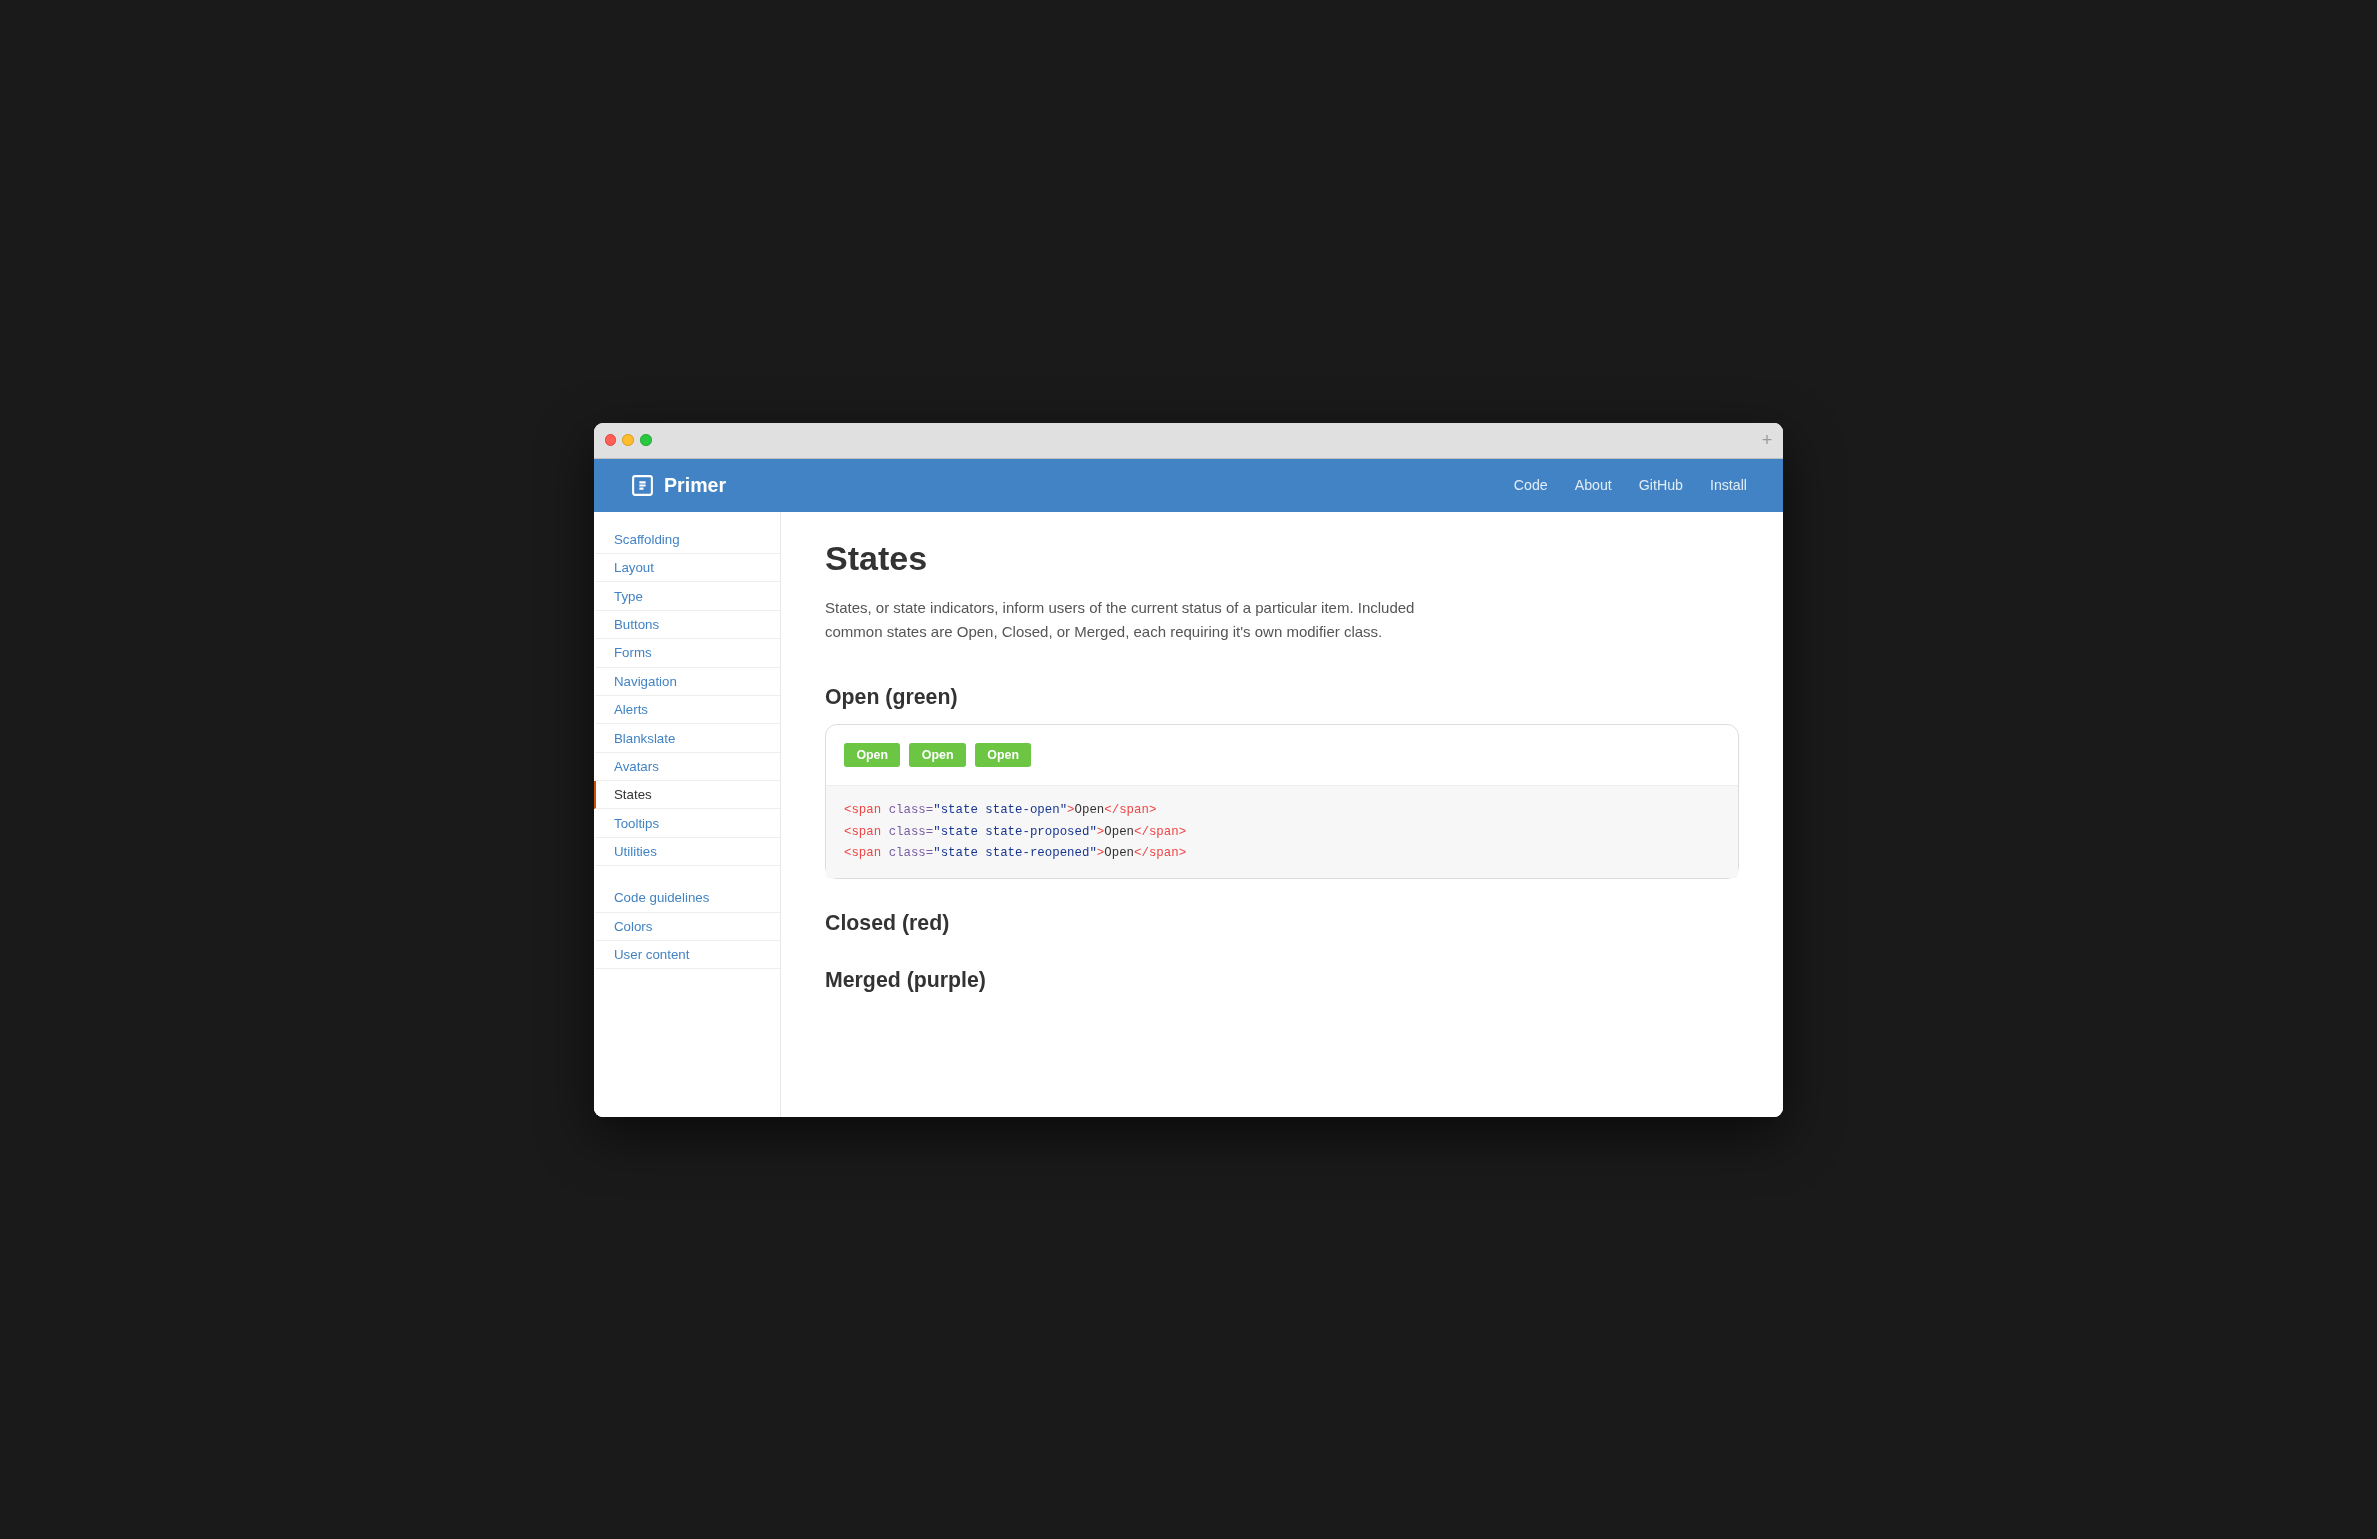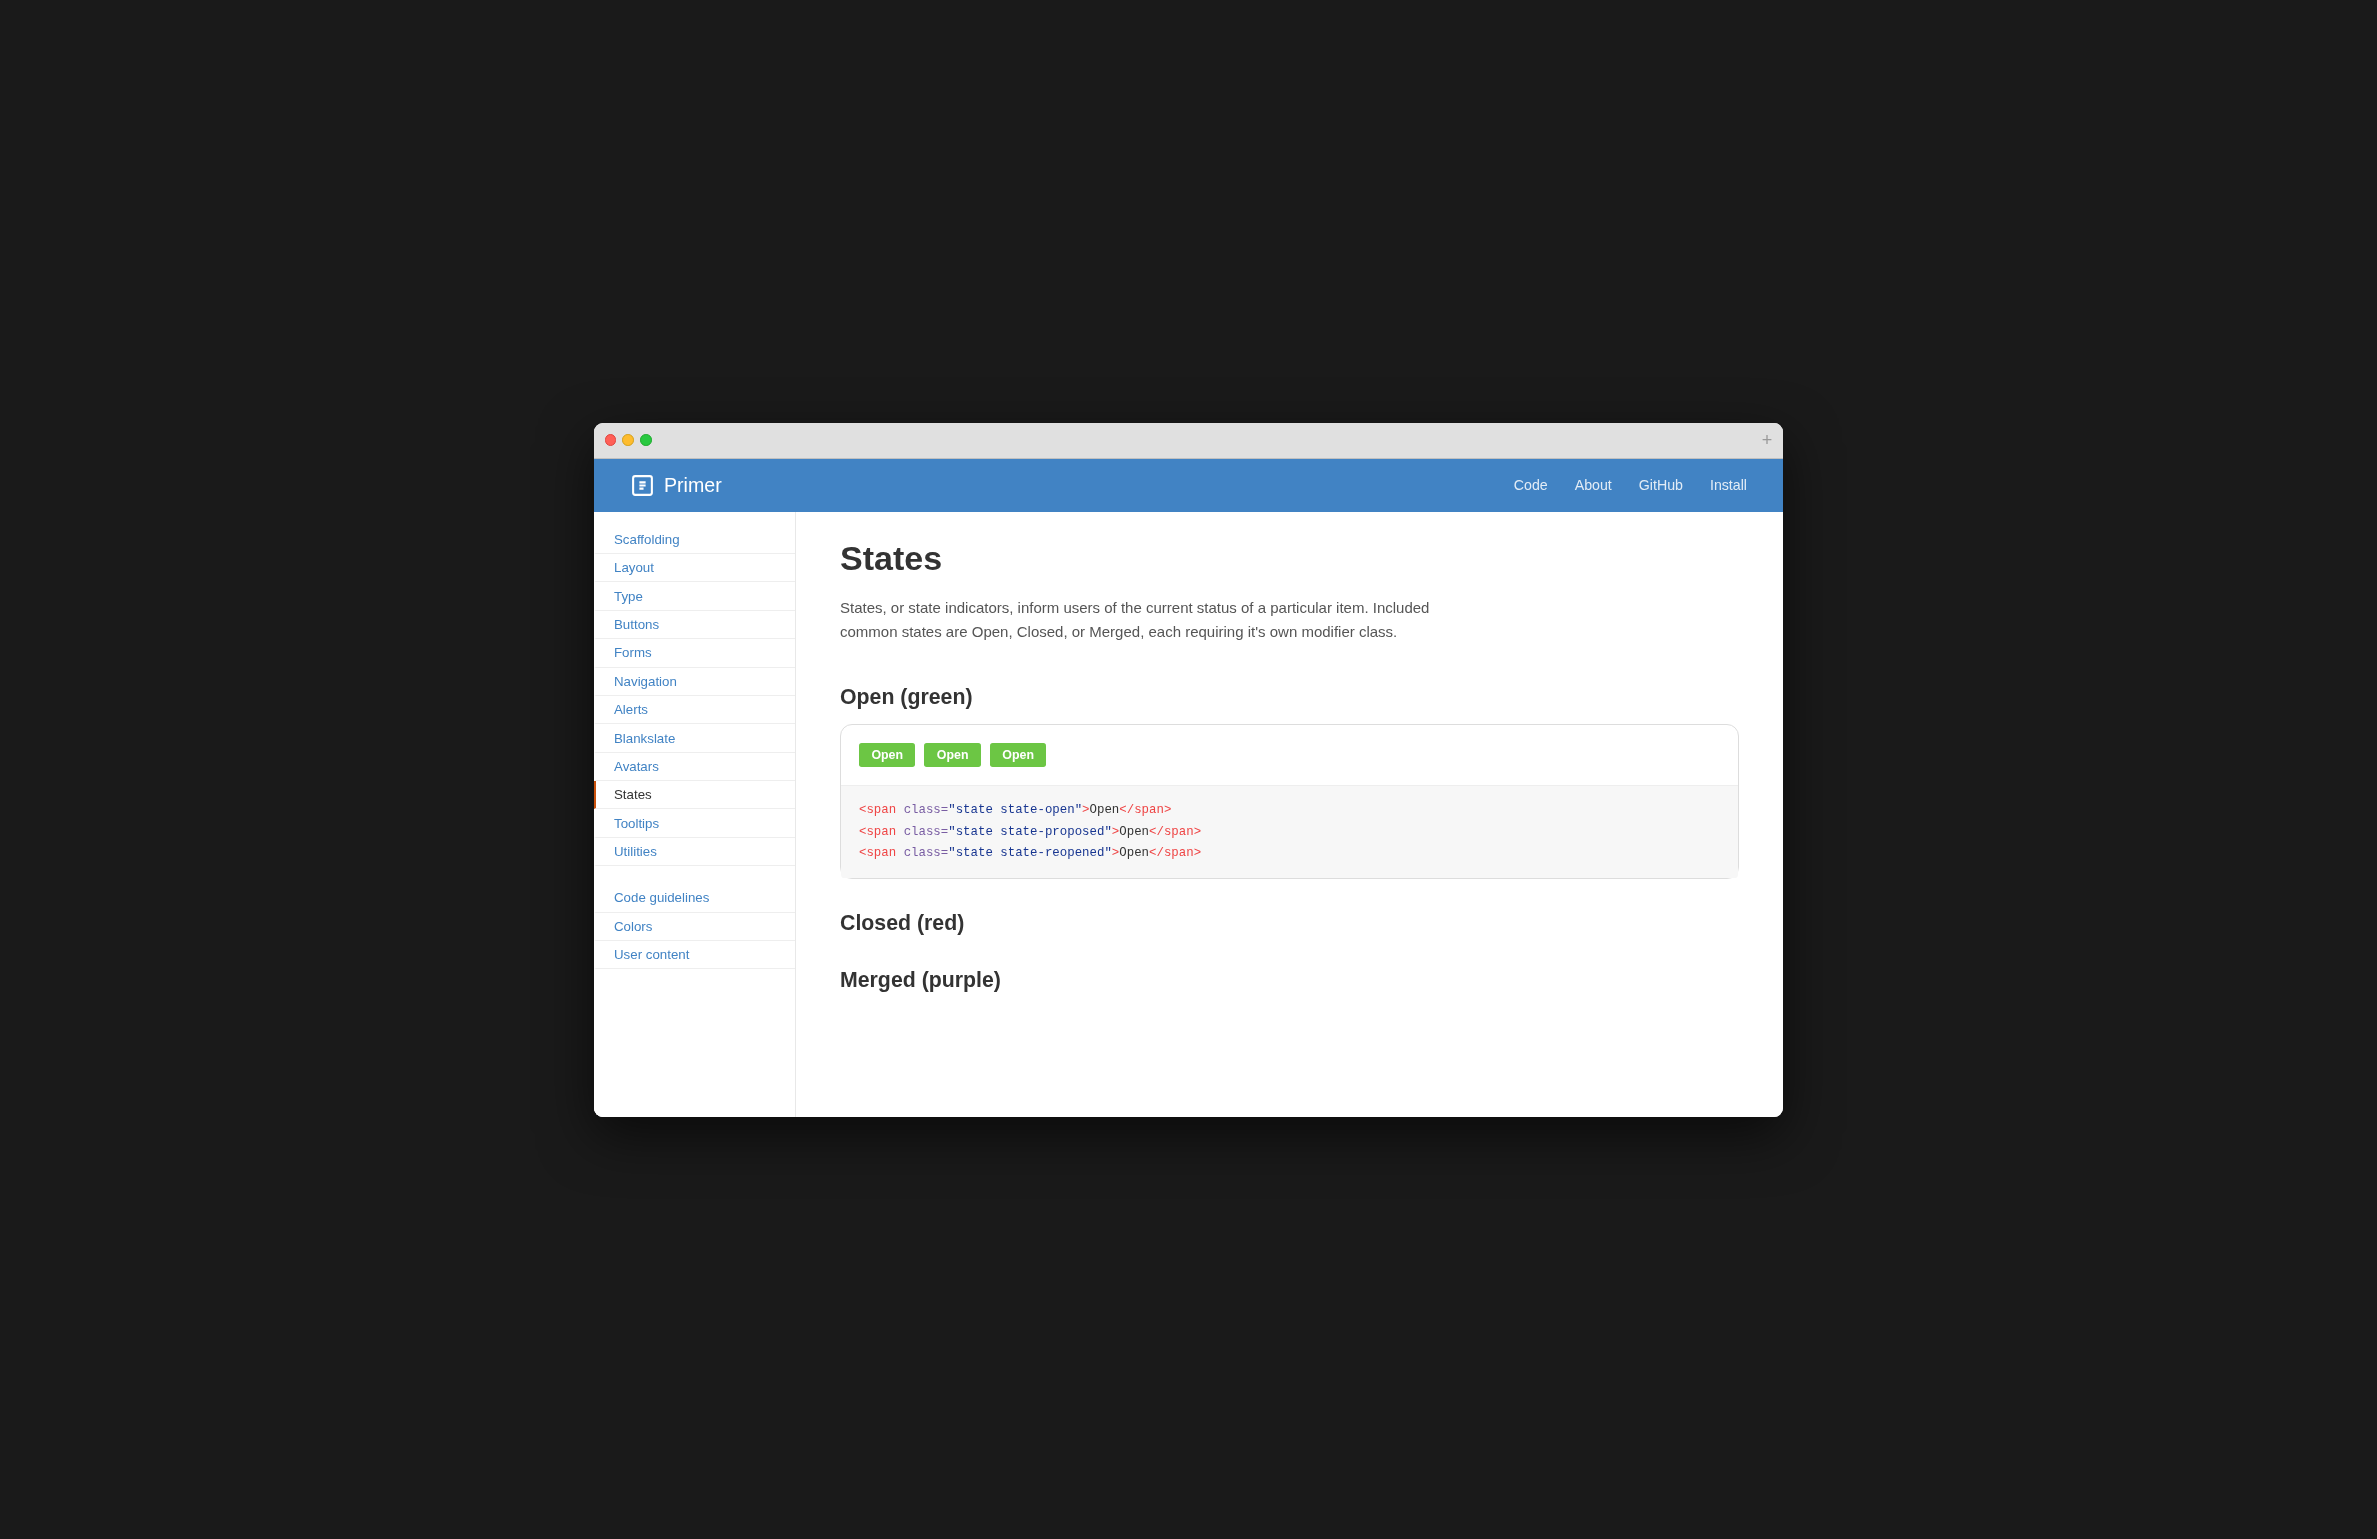--- a/index.html
+++ b/index.html
@@ -64,21 +64,21 @@
       display: flex;
       align-items: center;
     }
 
     .nav-logo {
       display: flex;
       align-items: center;
       gap: 9px;
       color: white;
       font-size: 19.6px;
-      font-weight: 400;
+      font-weight: 700;
       text-decoration: none;
       margin-right: auto;
     }
 
     .nav-logo-icon {
       width: 25px;
       height: 25px;
       color: white;
     }
 
@@ -96,21 +96,21 @@
 
     
     .main-layout {
       display: flex;
       background: white;
       min-height: 605px;
     }
 
     
     .sidebar {
-      width: 202px;
+      width: 187px;
       flex-shrink: 0;
       background: white;
       border-right: 0.9px solid #e8e8e8;
       padding: 14.2px 0;
     }
 
     .sidebar-section {
       margin-bottom: 18px;
     }
 

